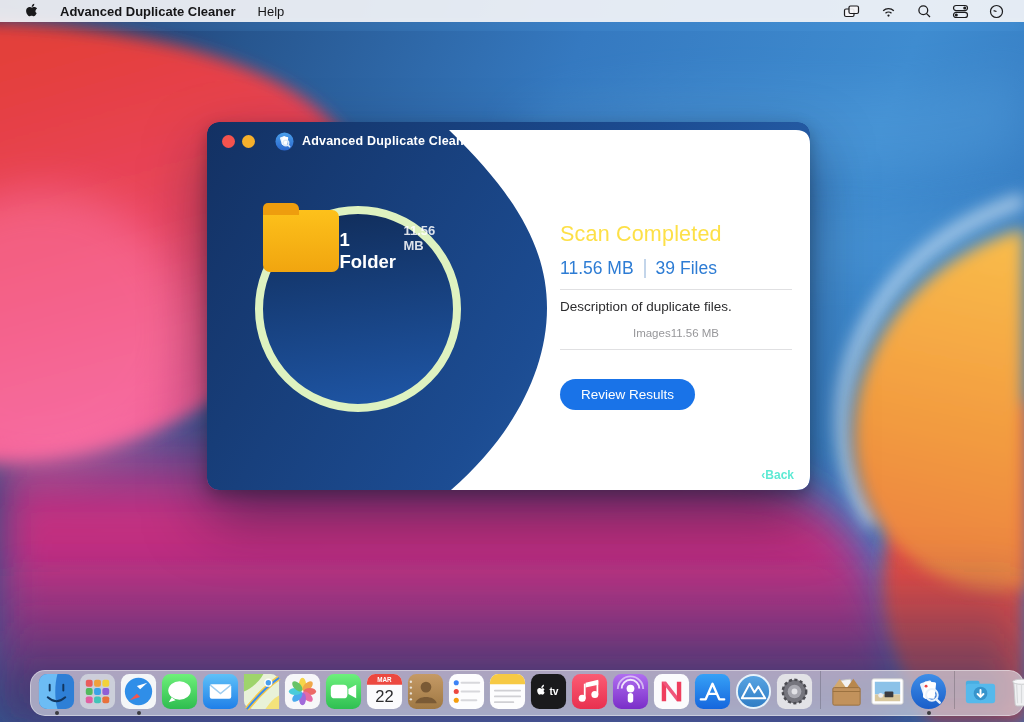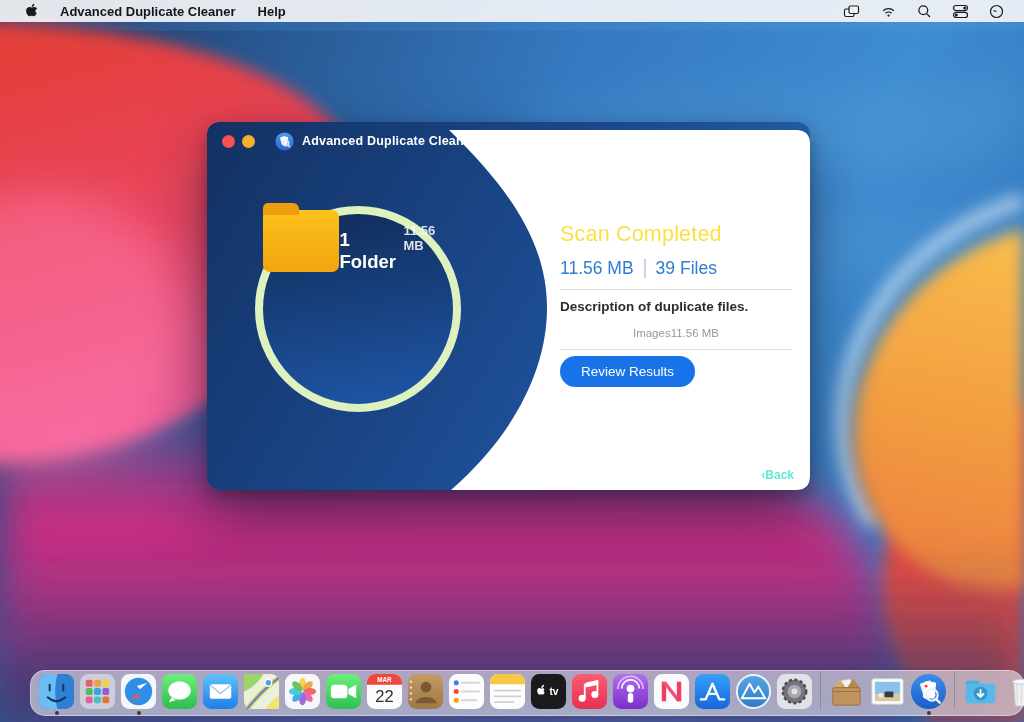--- a/index.html
+++ b/index.html
@@ -7,21 +7,21 @@
   body { font-family:"Liberation Sans", sans-serif; position:relative; background:#2a5c9c; }
 
   
   .wallpaper { position:absolute; inset:0; z-index:0; }
 
   
   .menubar { position:absolute; top:0; left:0; right:0; height:22px; z-index:30;
     background:rgba(243,244,247,0.92); display:flex; align-items:center;
     font-size:13px; color:#151517; padding:0 14px; }
   .menubar .left { display:flex; align-items:center; gap:2px; }
-  .mb-item { padding:0 10px; height:22px; display:flex; align-items:center; cursor:default;font-weight:bold; }
+  .mb-item { padding:0 10px; height:22px; display:flex; align-items:center; cursor:default; }
   .mb-appname { font-weight:700; }
   .menubar .right { margin-left:auto; display:flex; align-items:center; gap:8px; }
   .status-item { padding:0 6px; height:22px; display:flex; align-items:center; }
 
   
   .window { position:absolute; left:207px; top:122px; width:603px; height:368px; z-index:20;
     border-radius:12px; box-shadow:0 28px 60px rgba(15,18,45,.5), 0 6px 16px rgba(0,0,0,.28); }
   .win-bg { position:absolute; inset:0; border-radius:12px; }
   .titlebar { position:absolute; left:0; top:0; height:38px; display:flex; align-items:center; padding-left:15px; z-index:3; }
   .tl { width:13px; height:13px; border-radius:50%; margin-right:6px; }
@@ -42,24 +42,24 @@
   .folder-count { color:#fff; font-size:18.5px; margin-top:15px; }
   .folder-size { color:rgba(255,255,255,.85); font-size:13px; margin-top:9px; }
 
   
   .results { position:absolute; left:353px; top:100px; width:232px; z-index:3; }
   .res-heading { font-size:21.5px; font-weight:400; color:#fde047; letter-spacing:.2px; }
   .size-files { display:flex; align-items:center; margin-top:11px; color:#2d7cd4;
     font-size:17.5px; font-weight:500; }
   .vsep { width:2px; height:19px; background:#c3d5ea; margin:0 10px; }
   .hr { border-top:1px solid #e0e0e2; margin-top:10px; }
-  .res-desc { margin-top:9px; font-size:13.5px; font-weight:700; color:#2d2d2f; }
+  .res-desc { margin-top:9px; font-size:13.5px; font-weight:400; color:#2d2d2f; }
   .res-row { display:flex; justify-content:center; margin-top:13px;
     font-size:11.5px; color:#97979a; }
-  .review-btn { margin-top:6px; display:inline-block; background:#1973e8; color:#fff;
+  .review-btn { margin-top:29px; display:inline-block; background:#1973e8; color:#fff;
     font-size:13.5px; font-weight:500; padding:8px 21px; border:none; border-radius:16px;
     font-family:"Liberation Sans", sans-serif; cursor:pointer; }
   .back-link { position:absolute; right:16px; bottom:8px; font-size:12px; color:#5eead4;
     z-index:3; cursor:pointer;font-weight:bold; }
 
   
   .dock { position:absolute; left:30px; right:0px; bottom:6px; height:46px; z-index:30;
     background:rgba(234,236,242,0.6); border:1px solid rgba(255,255,255,.4);
     border-radius:15px; display:flex; align-items:flex-start; padding:0 5px; }
   .dock-item { position:relative; width:41px; height:41px; display:flex;

